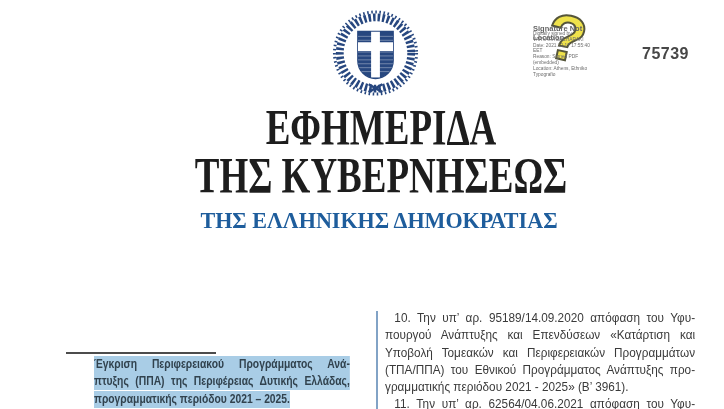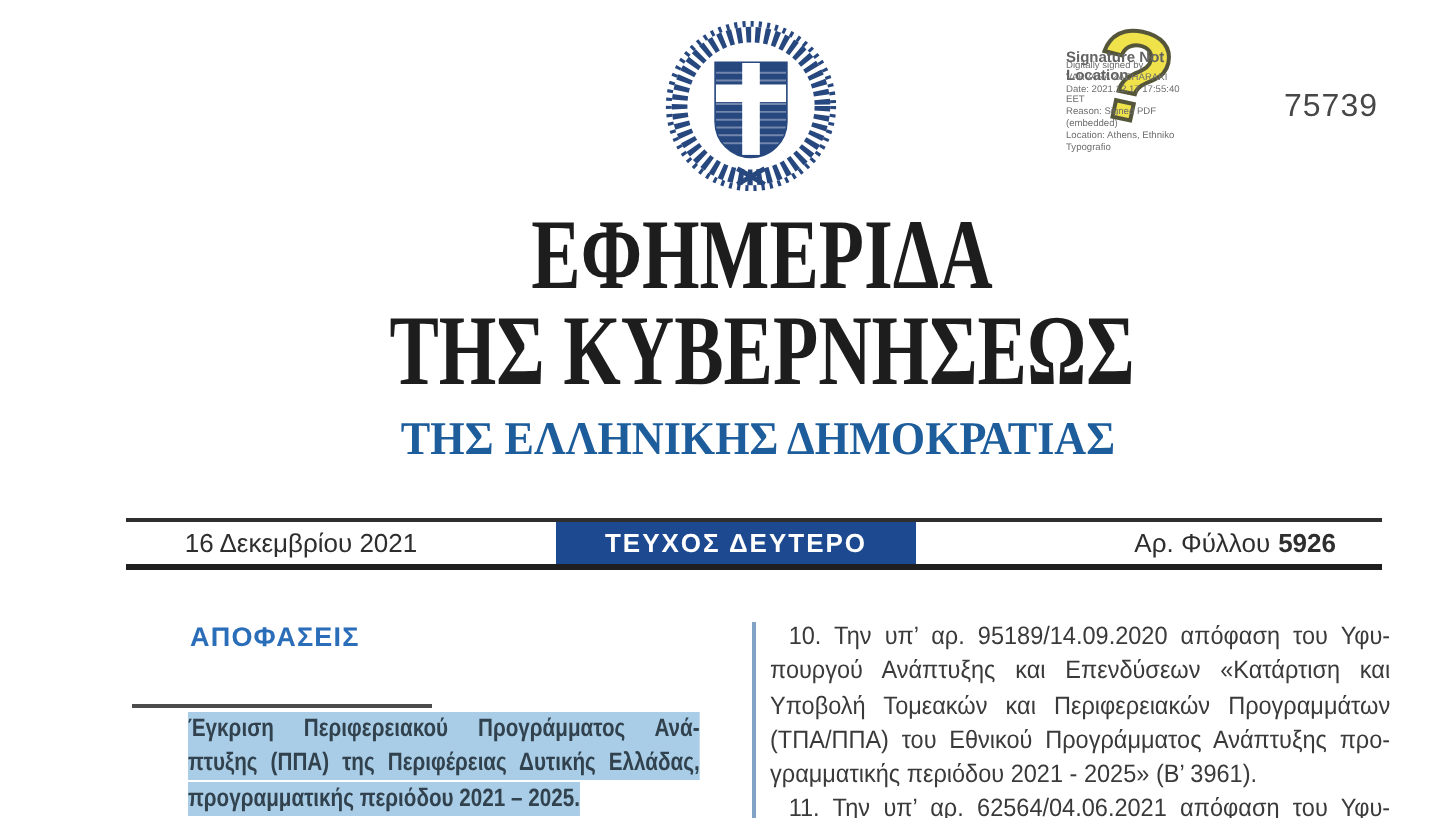--- a/index.html
+++ b/index.html
@@ -21,21 +21,21 @@
     font-size:7.5px; line-height:8.8px; color:#636363; font-weight:bold;
   }
   .sig-details {
     position:absolute; left:533px; top:31px; z-index:2;
     font-size:4.8px; line-height:5.8px; color:#6e6e6e;
   }
   .plain-lines .jline { text-align:left !important; text-align-last:left !important; }
 
   .page-number {
     position:absolute; left:642px; top:45px;
-    font-size:16px; font-weight:400; color:#474747; letter-spacing:0.5px;
+    font-size:16px; font-weight:700; color:#474747; letter-spacing:0.5px;
   }
 
   
   .emblem { position:absolute; left:331px; top:8px; width:89px; height:90px; }
 
   
   .masthead-line {
     position:absolute; left:381px; white-space:nowrap;
     font-family:"Liberation Serif", serif; font-weight:bold; color:#1d1d1d;
     transform:translateX(-50%) scaleX(0.74); line-height:1;
@@ -147,35 +147,23 @@
       </g>
       <rect x="40.5" y="23" width="9" height="48" fill="#ffffff"></rect>
       <rect x="26" y="35" width="38" height="9" fill="#ffffff"></rect>
     </g>
   </svg>
 
   <div class="masthead-line title-1">ΕΦΗΜΕΡΙΔΑ</div>
   <div class="masthead-line title-2">ΤΗΣ ΚΥΒΕΡΝΗΣΕΩΣ</div>
   <div class="subtitle">ΤΗΣ ΕΛΛΗΝΙΚΗΣ ΔΗΜΟΚΡΑΤΙΑΣ</div>
 
-  <div class="issue-bar">
-    <div class="rule-top"></div>
-    <div class="bar-row">
-      <div class="cell-date">16 Δεκεμβρίου 2021</div>
-      <div class="cell-issue">ΤΕΥΧΟΣ ΔΕΥΤΕΡΟ</div>
-      <div class="cell-sheet">
-        <span>Αρ. Φύλλου</span>
-        <span class="num">5926</span>
-      </div>
-    </div>
-  </div>
 
   <div class="col-divider"></div>
 
-  <div class="apofaseis">ΑΠΟΦΑΣΕΙΣ</div>
   <div class="arithm-rule"></div>
   <div class="decision-title">
       <div class="jline"><span class="hl">Έγκριση Περιφερειακού Προγράμματος Ανά-</span></div>
       <div class="jline"><span class="hl">πτυξης (ΠΠΑ) της Περιφέρειας Δυτικής Ελλάδας,</span></div>
       <div class="jline flush"><span class="hl">προγραμματικής περιόδου 2021 – 2025.</span></div>
     </div>
 
   <div class="right-col">
     <div class="para">
         <div class="jline">10. Την υπ’ αρ. 95189/14.09.2020 απόφαση του Υφυ-</div>

